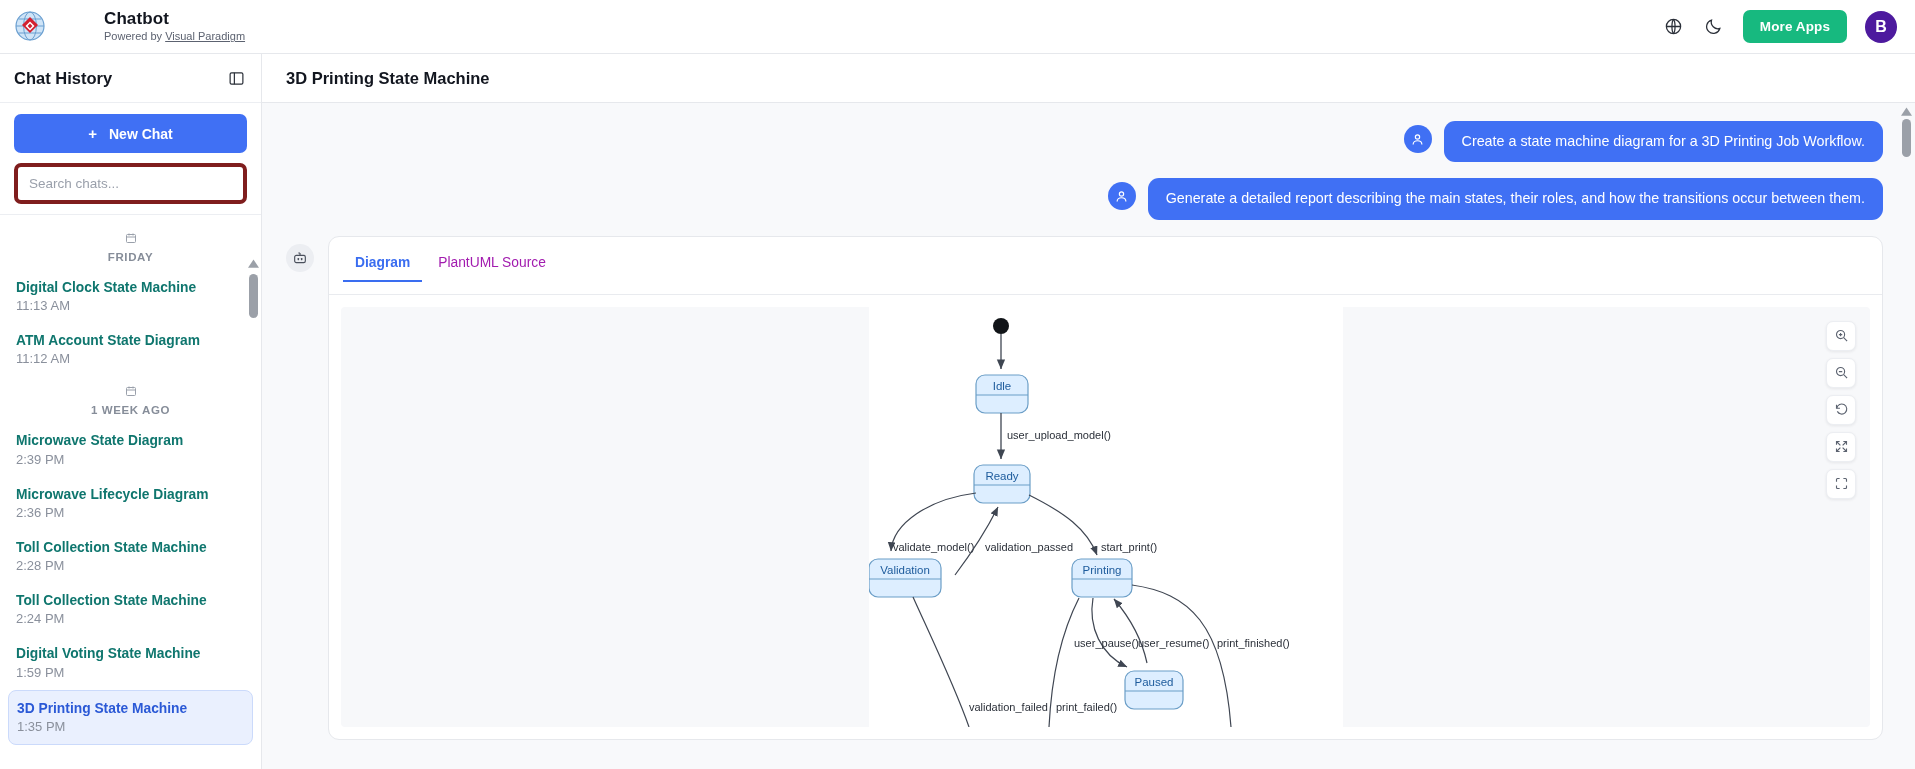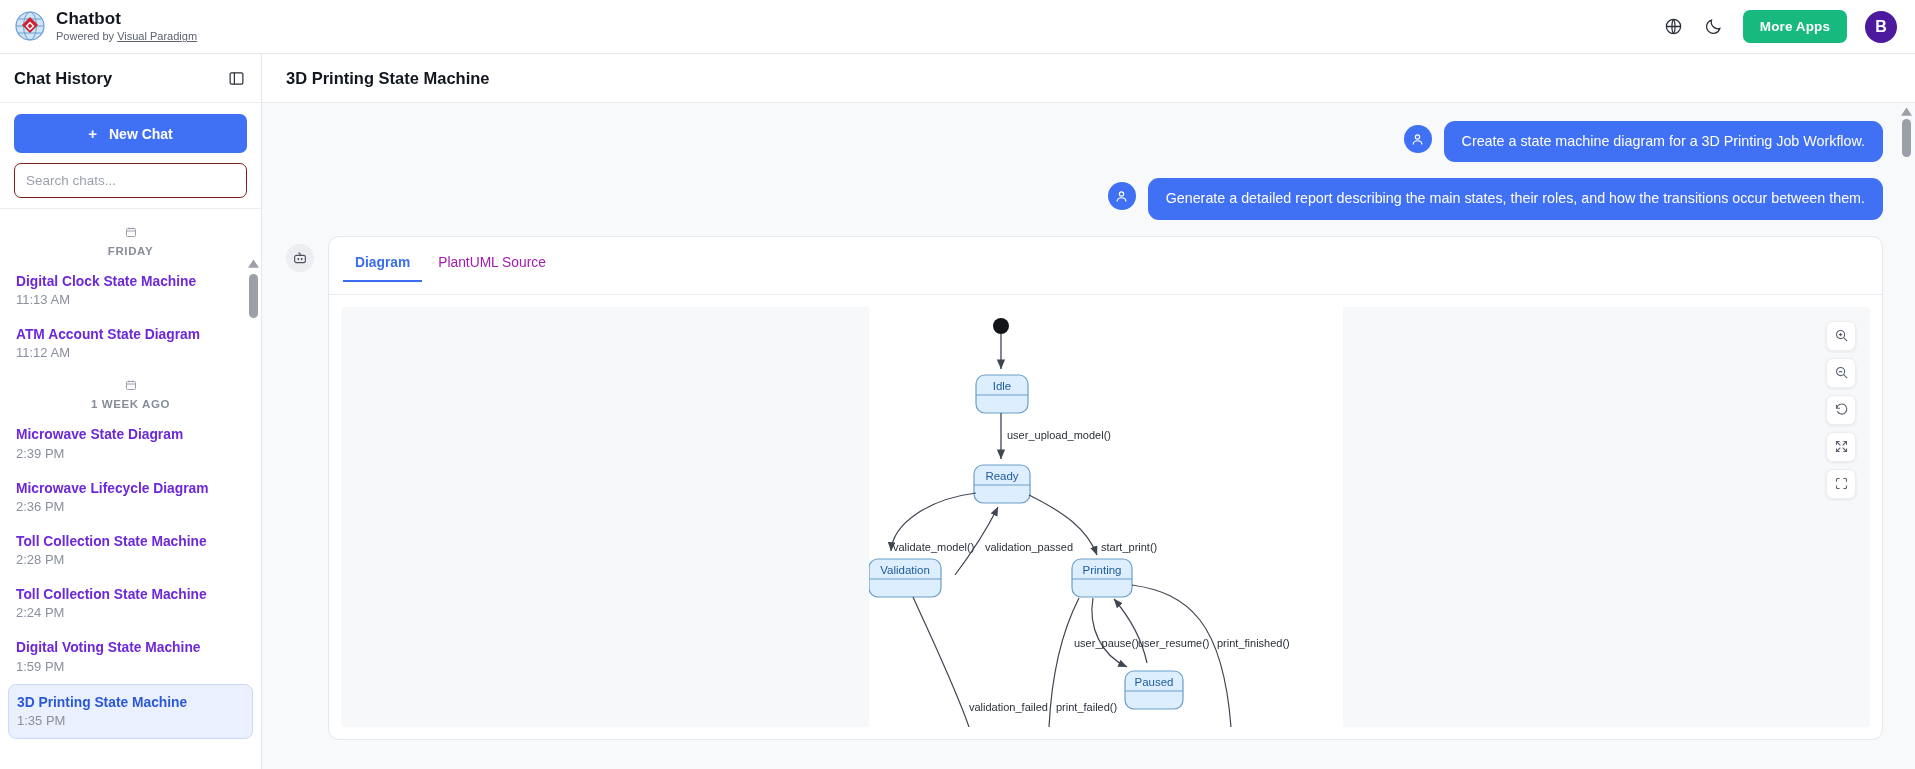--- a/index.html
+++ b/index.html
@@ -15,21 +15,21 @@
   
   .topbar {
     height: 54px; min-height: 54px;
     background: #ffffff;
     border-bottom: 1px solid #e6e8ec;
     display: flex; align-items: center;
     padding: 0 18px 0 14px;
   }
   .brand { display: flex; align-items: center; gap: 10px; }
   .brand-logo { width: 32px; height: 32px; flex: 0 0 32px; }
-  .brand-text { display: flex; flex-direction: column; justify-content: flex-start; }
+  .brand-text { display: flex; flex-direction: column; justify-content: flex-start; margin-left: 48px; }
   .brand-title { font-size: 17px; font-weight: 700; color: #12161f; letter-spacing: .1px; line-height: 1.12; }
   .brand-sub { font-size: 11px; color: #5c6270; line-height: 1.3; margin-top: 1px; }
   .brand-sub a { color: #5c6270; text-decoration: underline; }
   .topbar-right { margin-left: auto; display: flex; align-items: center; gap: 18px; }
   .icon-btn {
     width: 22px; height: 22px; display: flex; align-items: center; justify-content: center;
     color: #2b3039; cursor: pointer; background: none; border: none;
   }
   .more-apps {
     background: #17b97f; color: #fff; border: none;
@@ -66,39 +66,39 @@
   .sb-top { padding: 11px 14px 10px; border-bottom: 1px solid #eceef2; }
   .new-chat {
     width: 100%; background: #4070f4; color: #fff; border: none;
     font-family: inherit; font-size: 14px; font-weight: 700;
     padding: 11px 0; border-radius: 7px; cursor: pointer;
     display: flex; align-items: center; justify-content: center; gap: 12px;
   }
   .new-chat .plus { font-size: 15px; font-weight: 700; }
   .search-wrap { margin-top: 10px; }
   .search-input {
-    width: 100%; border: 1px solid #7f1d1d; border-radius: 7px;
+    width: 100%; border: 4px solid #7f1d1d; border-radius: 7px;
     padding: 9px 11px; font-size: 13.5px; font-family: inherit;
     color: #a21caf; outline: none; background: #fff;
   }
   .search-input::placeholder { color: #9aa0ab; }
 
   .chat-list { flex: 1; overflow: hidden; position: relative; padding-top: 8px; }
   .group-head {
     display: flex; align-items: center; gap: 7px;
     padding: 9px 14px 7px;
     font-size: 11.5px; font-weight: 700; color: #868d99;
     letter-spacing: .6px;
     flex-direction: column;
   }
   .chat-item {
     margin: 0 8px; padding: 9px 8px 10px; border-radius: 8px; cursor: pointer;
   }
   .chat-item.active { background: #eaf0fe; border: 1px solid #cbdafb; }
-  .chat-name { font-size: 13.8px; font-weight: 700; color: #6d28d9; line-height: 1.25; }
+  .chat-name { font-size: 13.8px; font-weight: 700; color: #0f766e; line-height: 1.25; }
   .chat-item.active .chat-name { color: #2b59d6; }
   .chat-time { font-size: 13px; color: #8a909c; margin-top: 2px; }
 
   .sb-scrollbar {
     position: absolute; right: 2px; top: 205px; width: 12px; height: 100px;
   }
   .sb-track-arrow { width: 12px; height: 12px; display: flex; justify-content: center; }
   .sb-thumb {
     width: 9px; height: 44px; margin: 3px auto 0;
     background: #9ba0a8; border-radius: 5px;

